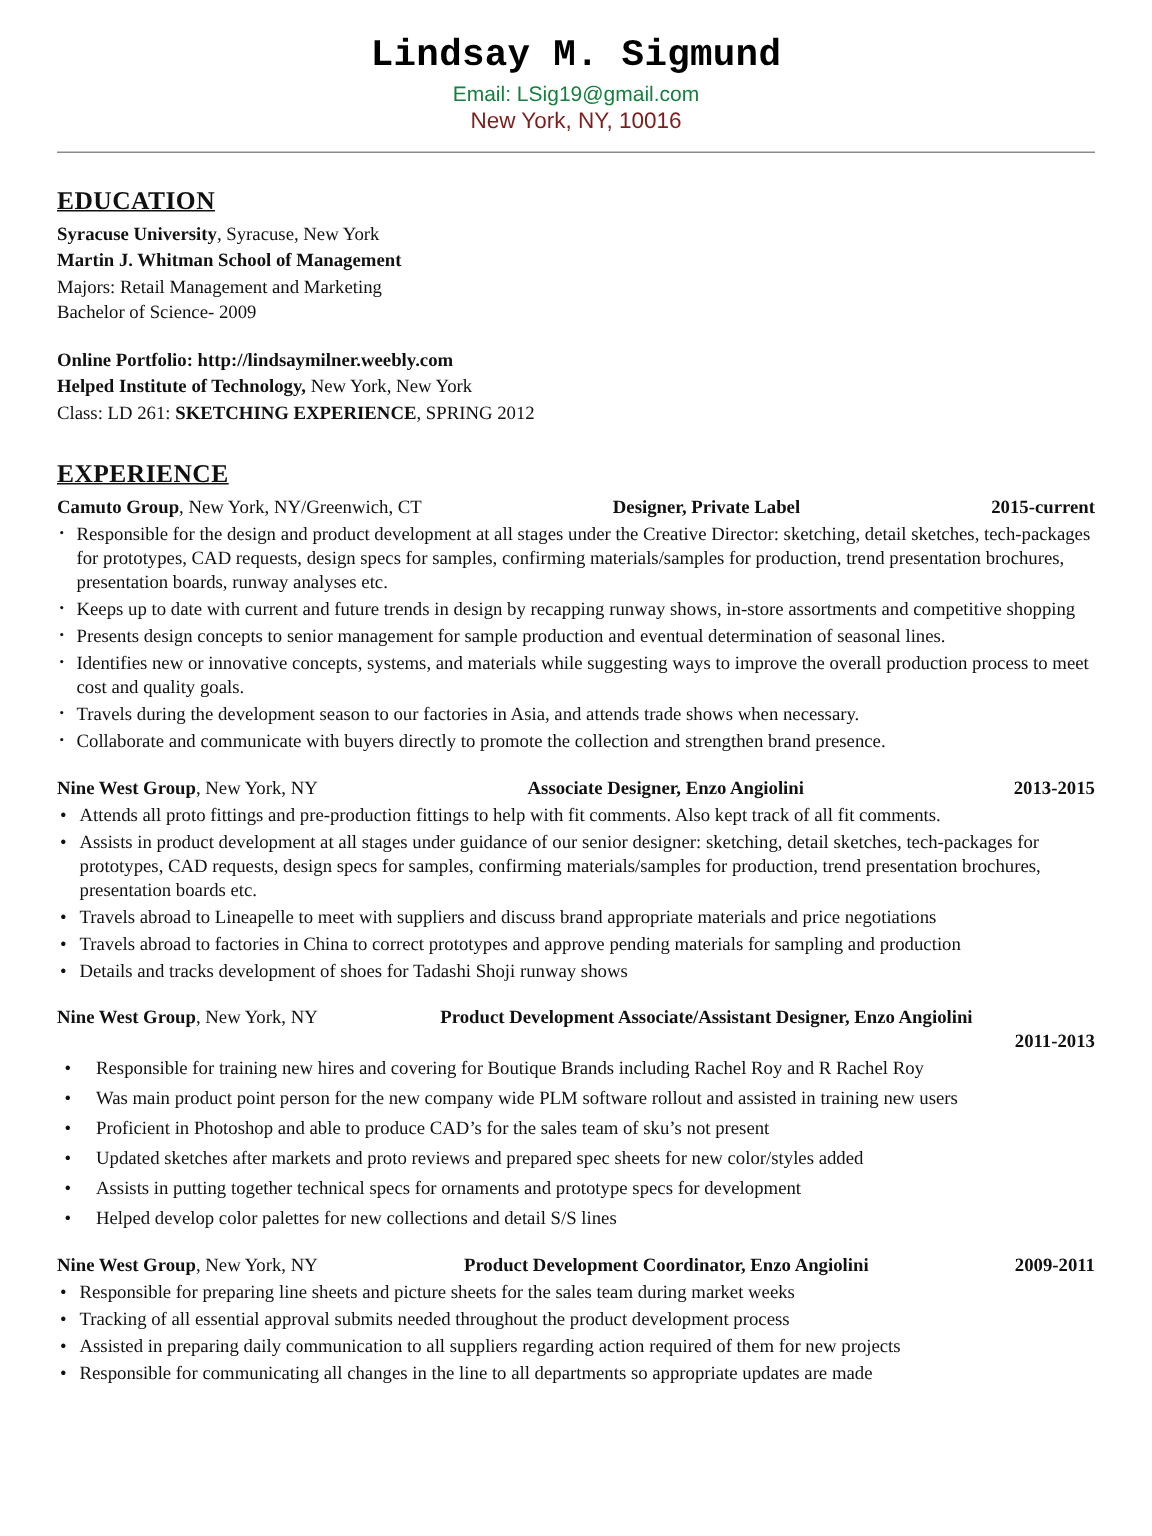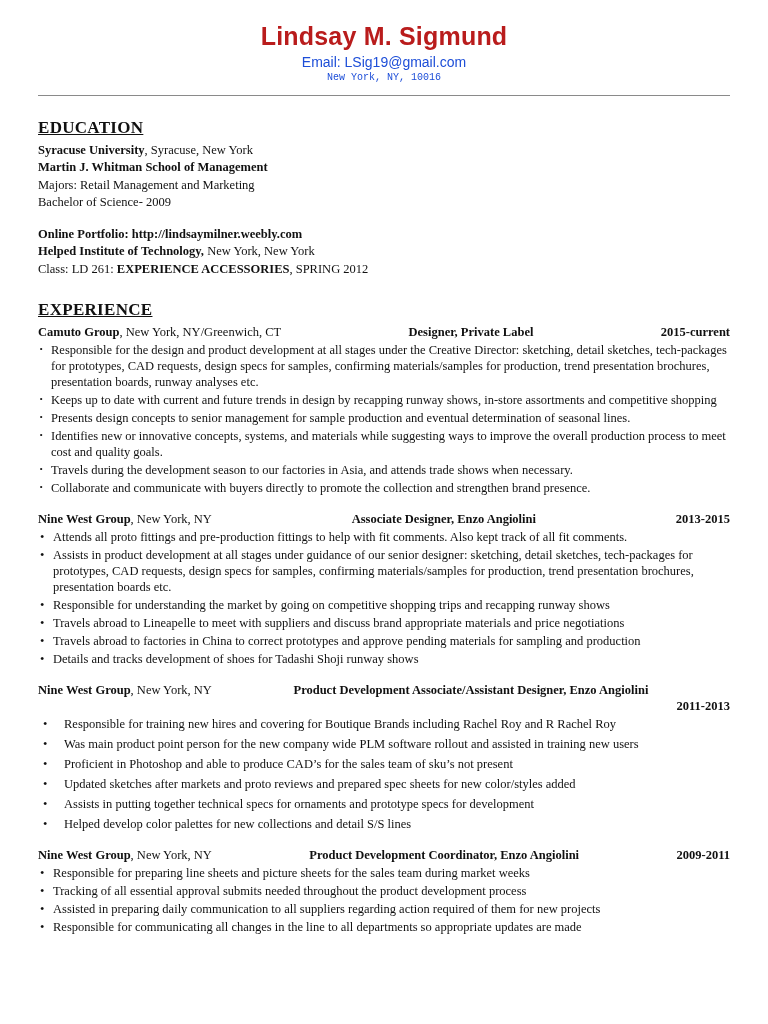--- a/index.html
+++ b/index.html
@@ -11,36 +11,36 @@
     font-family: "Liberation Serif", serif;
     font-size: 12.5px;
     color: #111111;
     padding: 22px 38px 24px 38px;
   }
   .b { font-weight: bold; }
 
   
   .resume-header { text-align: center; }
   .name {
-    font-family: Liberation Sans, sans-serif;
+    font-family: Liberation Mono, monospace;
     font-size: 25px;
     font-weight: bold;
-    color: #b91c1c;
+    color: #000000;
     letter-spacing: 0.2px;
   }
   .email {
     font-family: "Liberation Sans", sans-serif;
     font-size: 14px;
-    color: #1d4ed8;
+    color: #15803d;
     margin-top: 3px;
   }
   .location {
-    font-family: Liberation Mono, monospace;
-    font-size: 10px;
-    color: #1d4ed8;
+    font-family: Liberation Sans, sans-serif;
+    font-size: 15px;
+    color: #7f1d1d;
     margin-top: 2px;
   }
   hr.header-rule {
     border: none;
     border-top: 1px solid #8a8a8a;
     margin: 12px 0 0 0;
   }
 
   
   .section { margin-top: 22px; }
@@ -100,21 +100,21 @@
 <div class="section">
   <div class="section-heading">EDUCATION</div>
   <div class="line"><span class="b">Syracuse University</span><span>, Syracuse, New York</span></div>
   <div class="line b">Martin J. Whitman School of Management</div>
   <div class="line">Majors: Retail Management and Marketing</div>
   <div class="line">Bachelor of Science- 2009</div>
 
   <div class="edu-block2">
     <div class="line b">Online Portfolio: http://lindsaymilner.weebly.com</div>
     <div class="line"><span class="b">Helped Institute of Technology,</span><span> New York, New York</span></div>
-    <div class="line"><span>Class: LD 261: </span><span class="b">EXPERIENCE ACCESSORIES</span><span>, SPRING 2012</span></div>
+    <div class="line"><span>Class: LD 261: </span><span class="b">SKETCHING EXPERIENCE</span><span>, SPRING 2012</span></div>
   </div>
 </div>
 
 <div class="section">
   <div class="section-heading">EXPERIENCE</div>
   <div id="jobs-list">
       <div class="job">
         <div class="job-head">
           <span class="jh-left"><span class="b">Camuto Group</span><span>, New York, NY/Greenwich, CT</span></span>
           <span class="jh-title b">Designer, Private Label</span>
@@ -131,21 +131,20 @@
       </div>
       <div class="job">
         <div class="job-head">
           <span class="jh-left"><span class="b">Nine West Group</span><span>, New York, NY</span></span>
           <span class="jh-title b">Associate Designer, Enzo Angiolini</span>
           <span class="jh-dates b">2013-2015</span>
         </div>
         <ul class="bullets disc">
           <li>Attends all proto fittings and pre-production fittings to help with fit comments.  Also kept track of all fit comments.</li>
           <li>Assists in product development at all stages under guidance of our senior designer: sketching, detail sketches, tech-packages for prototypes, CAD requests, design specs for samples, confirming materials/samples for production, trend presentation brochures, presentation boards etc.</li>
-          <li>Responsible for understanding the market by going on competitive shopping trips and recapping runway shows</li>
           <li>Travels abroad to Lineapelle to meet with suppliers and discuss brand appropriate materials and price negotiations</li>
           <li>Travels abroad to factories in China to correct prototypes and approve pending materials for sampling and production</li>
           <li>Details and tracks development of shoes for Tadashi Shoji runway shows</li>
         </ul>
       </div>
       <div class="job">
         <div class="job-head">
           <span class="jh-left"><span class="b">Nine West Group</span><span>, New York, NY</span></span>
           <span class="jh-title b">Product Development Associate/Assistant Designer, Enzo Angiolini</span>
         </div>

